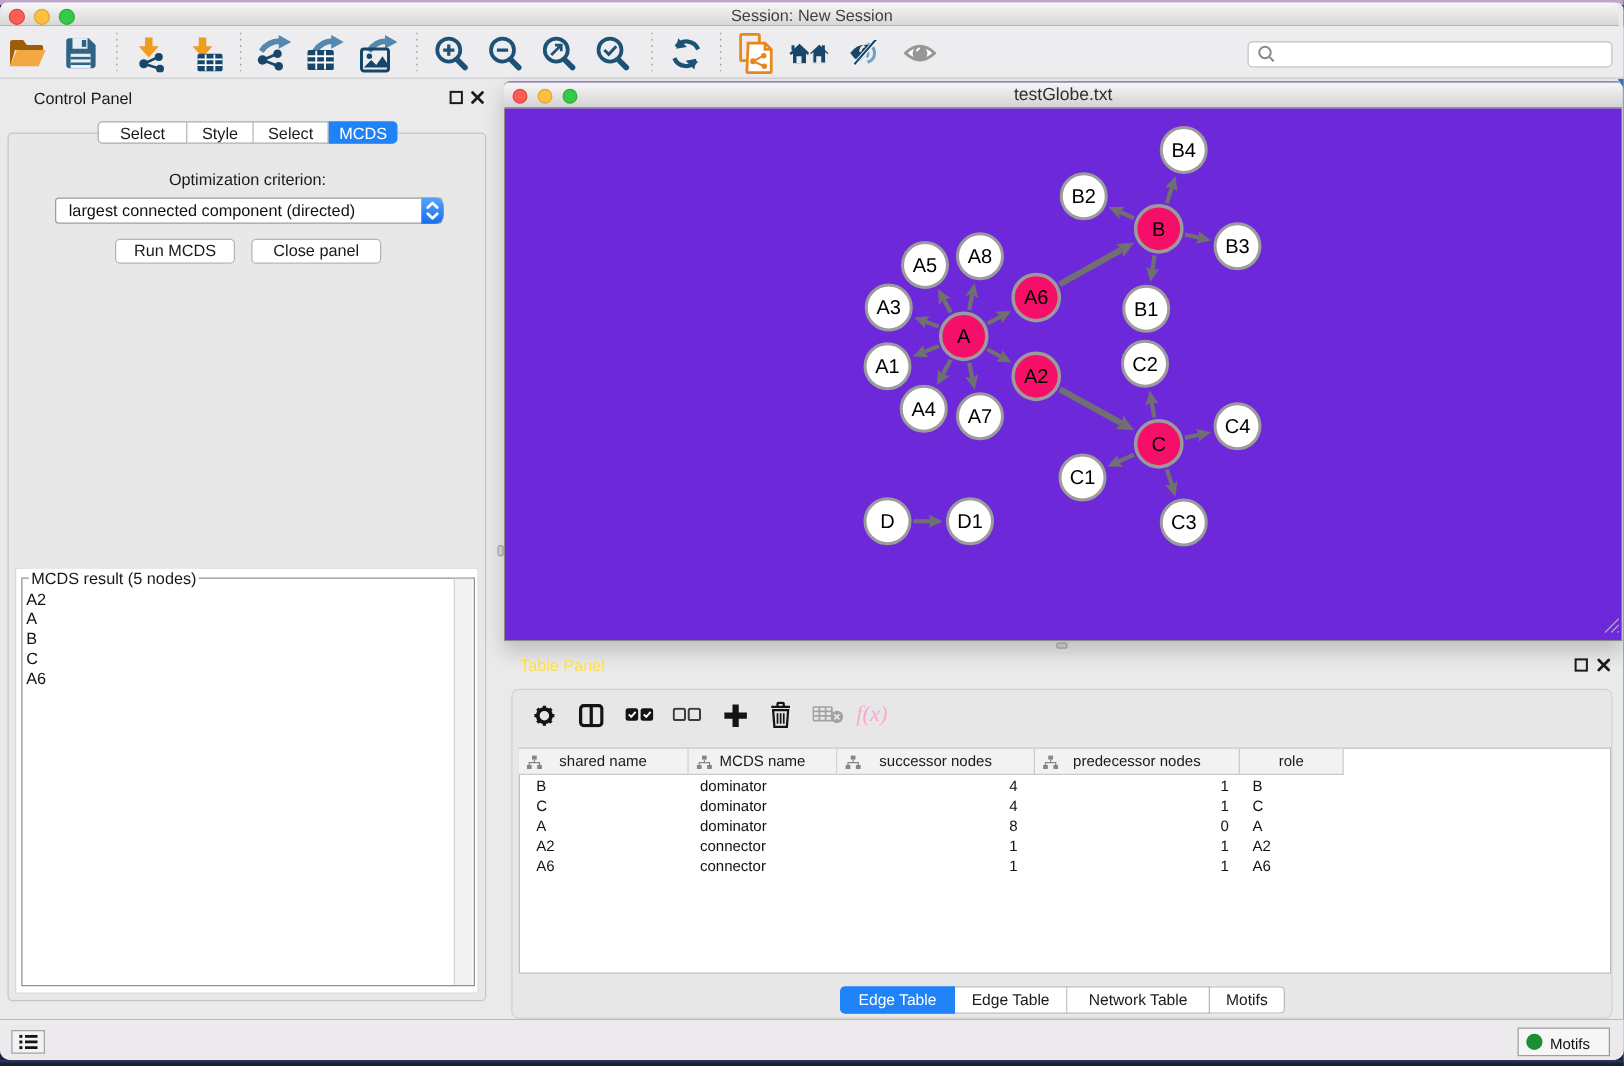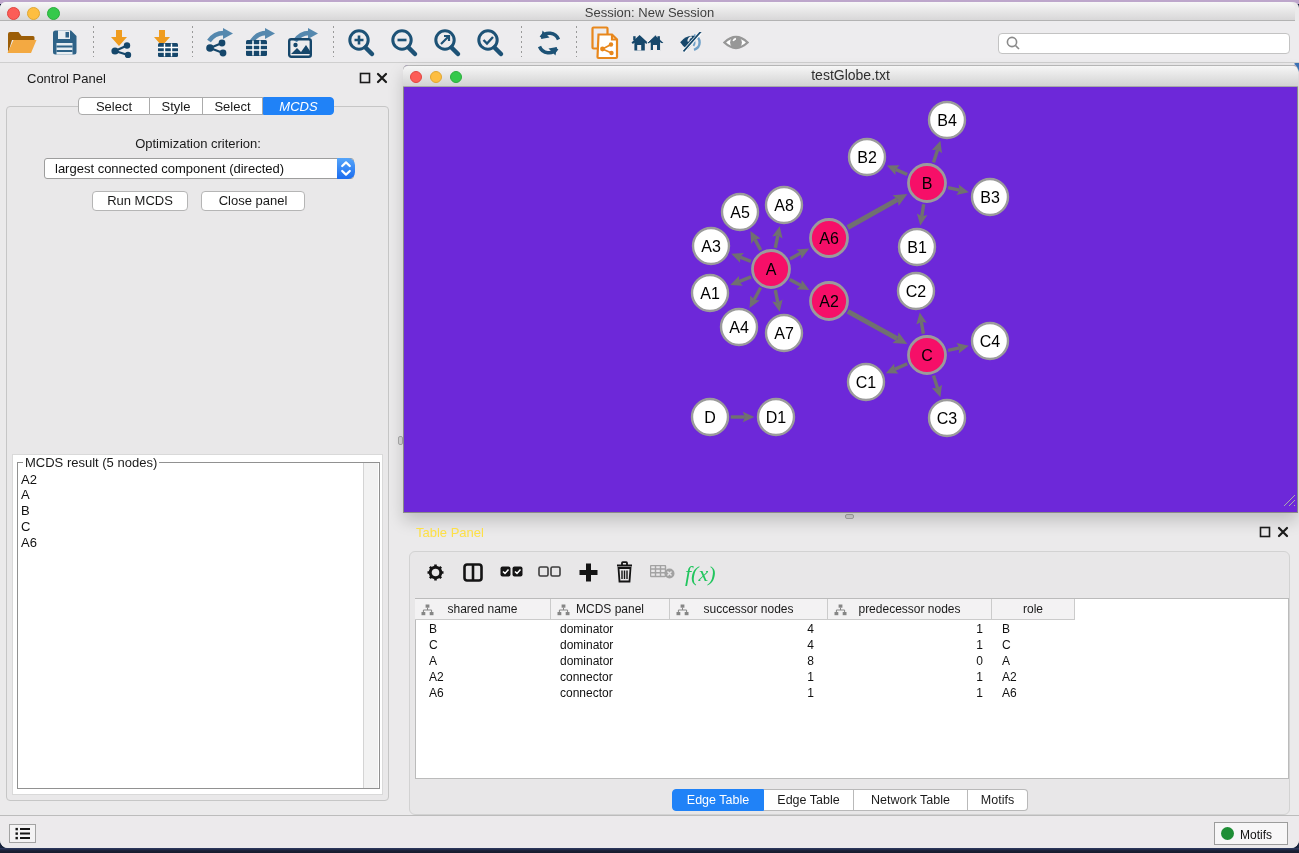--- a/index.html
+++ b/index.html
@@ -180,21 +180,21 @@
 <svg class="abs" style="left:359px;top:72px" width="12" height="12" viewBox="0 0 12 12">
     <rect x="1.5" y="1.5" width="9" height="9" fill="none" stroke="#1a1a1a" stroke-width="1.6"></rect>
   </svg>
 <svg class="abs" style="left:376px;top:72px" width="12" height="12" viewBox="0 0 12 12">
     <path d="M2 2 L10 10 M10 2 L2 10" stroke="#1a1a1a" stroke-width="2.2" stroke-linecap="round"></path>
   </svg>
 <div class="abs" id="cp-inner"></div>
 <div class="abs tab" style="left:78px;width:72px;border-radius:4px 0 0 4px;">Select</div>
 <div class="abs tab" style="left:150px;width:53px;border-left:0;">Style</div>
 <div class="abs tab" style="left:203px;width:60px;border-left:0;">Select</div>
-<div class="abs tab tabsel" style="left:263px;width:71px;border-radius:0 4px 4px 0;font-style:italic;">MCDS</div>
+<div class="abs tab tabsel" style="left:263px;width:55px;border-radius:0 4px 4px 0;">MCDS</div>
 <div class="abs" id="opt-label">Optimization criterion:</div>
 <div class="abs" id="dropdown">largest connected component (directed)</div>
 <div class="abs" id="dd-btn">
  <svg width="18" height="21" viewBox="0 0 18 21">
       <g fill="none" stroke="#fff" stroke-width="2.2" stroke-linecap="round" stroke-linejoin="round">
         <path d="M5.2 8 L9 4.4 L12.8 8"></path>
         <path d="M5.2 13 L9 16.6 L12.8 13"></path>
       </g>
     </svg>
 </div>
@@ -341,32 +341,32 @@
  <path d="M1 4.5 h15 M6 4 V2 a0.8 0.8 0 0 1 0.8-0.8 h3.4 a0.8 0.8 0 0 1 0.8 0.8 V4" stroke="#141414" stroke-width="1.8" fill="none"></path>
  <path d="M2.5 7 h12 l-1 13.5 h-10 z" fill="none" stroke="#141414" stroke-width="1.8"></path>
  <path d="M6 9.5 v8.5 M8.5 9.5 v8.5 M11 9.5 v8.5" stroke="#141414" stroke-width="1.4"></path>
 </svg>
 <svg class="abs" style="left:650px;top:565px" width="25" height="14" viewBox="0 0 25 14">
  <rect x="0.5" y="0.5" width="15" height="11" rx="1" fill="none" stroke="#a2a2a2" stroke-width="1.4"></rect>
  <path d="M0.5 4 h15 M0.5 7.7 h15 M5.5 0.5 v11 M10.5 0.5 v11" stroke="#a2a2a2" stroke-width="1.4"></path>
  <circle cx="19.5" cy="8.5" r="5" fill="#a2a2a2"></circle>
  <path d="M17.5 6.5 l4 4 M21.5 6.5 l-4 4" stroke="#e8e7e8" stroke-width="1.4"></path>
 </svg>
-<div class="abs" style="left:685px;top:561px;font-family:'Liberation Serif',serif;font-style:italic;font-size:22px;color:#22c55e;">f(x)</div>
+<div class="abs" style="left:685px;top:561px;font-family:'Liberation Serif',serif;font-style:italic;font-size:18px;color:#f9a8d4;">f(x)</div>
 <div class="abs" id="tp-table"></div>
 <div class="abs th" style="left:415px;width:136px;">shared name</div>
 <svg class="abs" style="left:421px;top:604px" width="13" height="12" viewBox="0 0 13 12">
     <g fill="#868686">
       <rect x="4.6" y="0.5" width="3.8" height="3.2"></rect>
       <rect x="0.5" y="8" width="3.8" height="3.2"></rect>
       <rect x="8.7" y="8" width="3.8" height="3.2"></rect>
     </g>
     <path d="M6.5 3.7 V6 M2.4 8 V6 h8.2 v2" stroke="#868686" stroke-width="1" fill="none"></path>
   </svg>
-<div class="abs th" style="left:551px;width:119px;">MCDS panel</div>
+<div class="abs th" style="left:551px;width:119px;">MCDS name</div>
 <svg class="abs" style="left:557px;top:604px" width="13" height="12" viewBox="0 0 13 12">
     <g fill="#868686">
       <rect x="4.6" y="0.5" width="3.8" height="3.2"></rect>
       <rect x="0.5" y="8" width="3.8" height="3.2"></rect>
       <rect x="8.7" y="8" width="3.8" height="3.2"></rect>
     </g>
     <path d="M6.5 3.7 V6 M2.4 8 V6 h8.2 v2" stroke="#868686" stroke-width="1" fill="none"></path>
   </svg>
 <div class="abs th" style="left:670px;width:158px;">successor nodes</div>
 <svg class="abs" style="left:676px;top:604px" width="13" height="12" viewBox="0 0 13 12">

